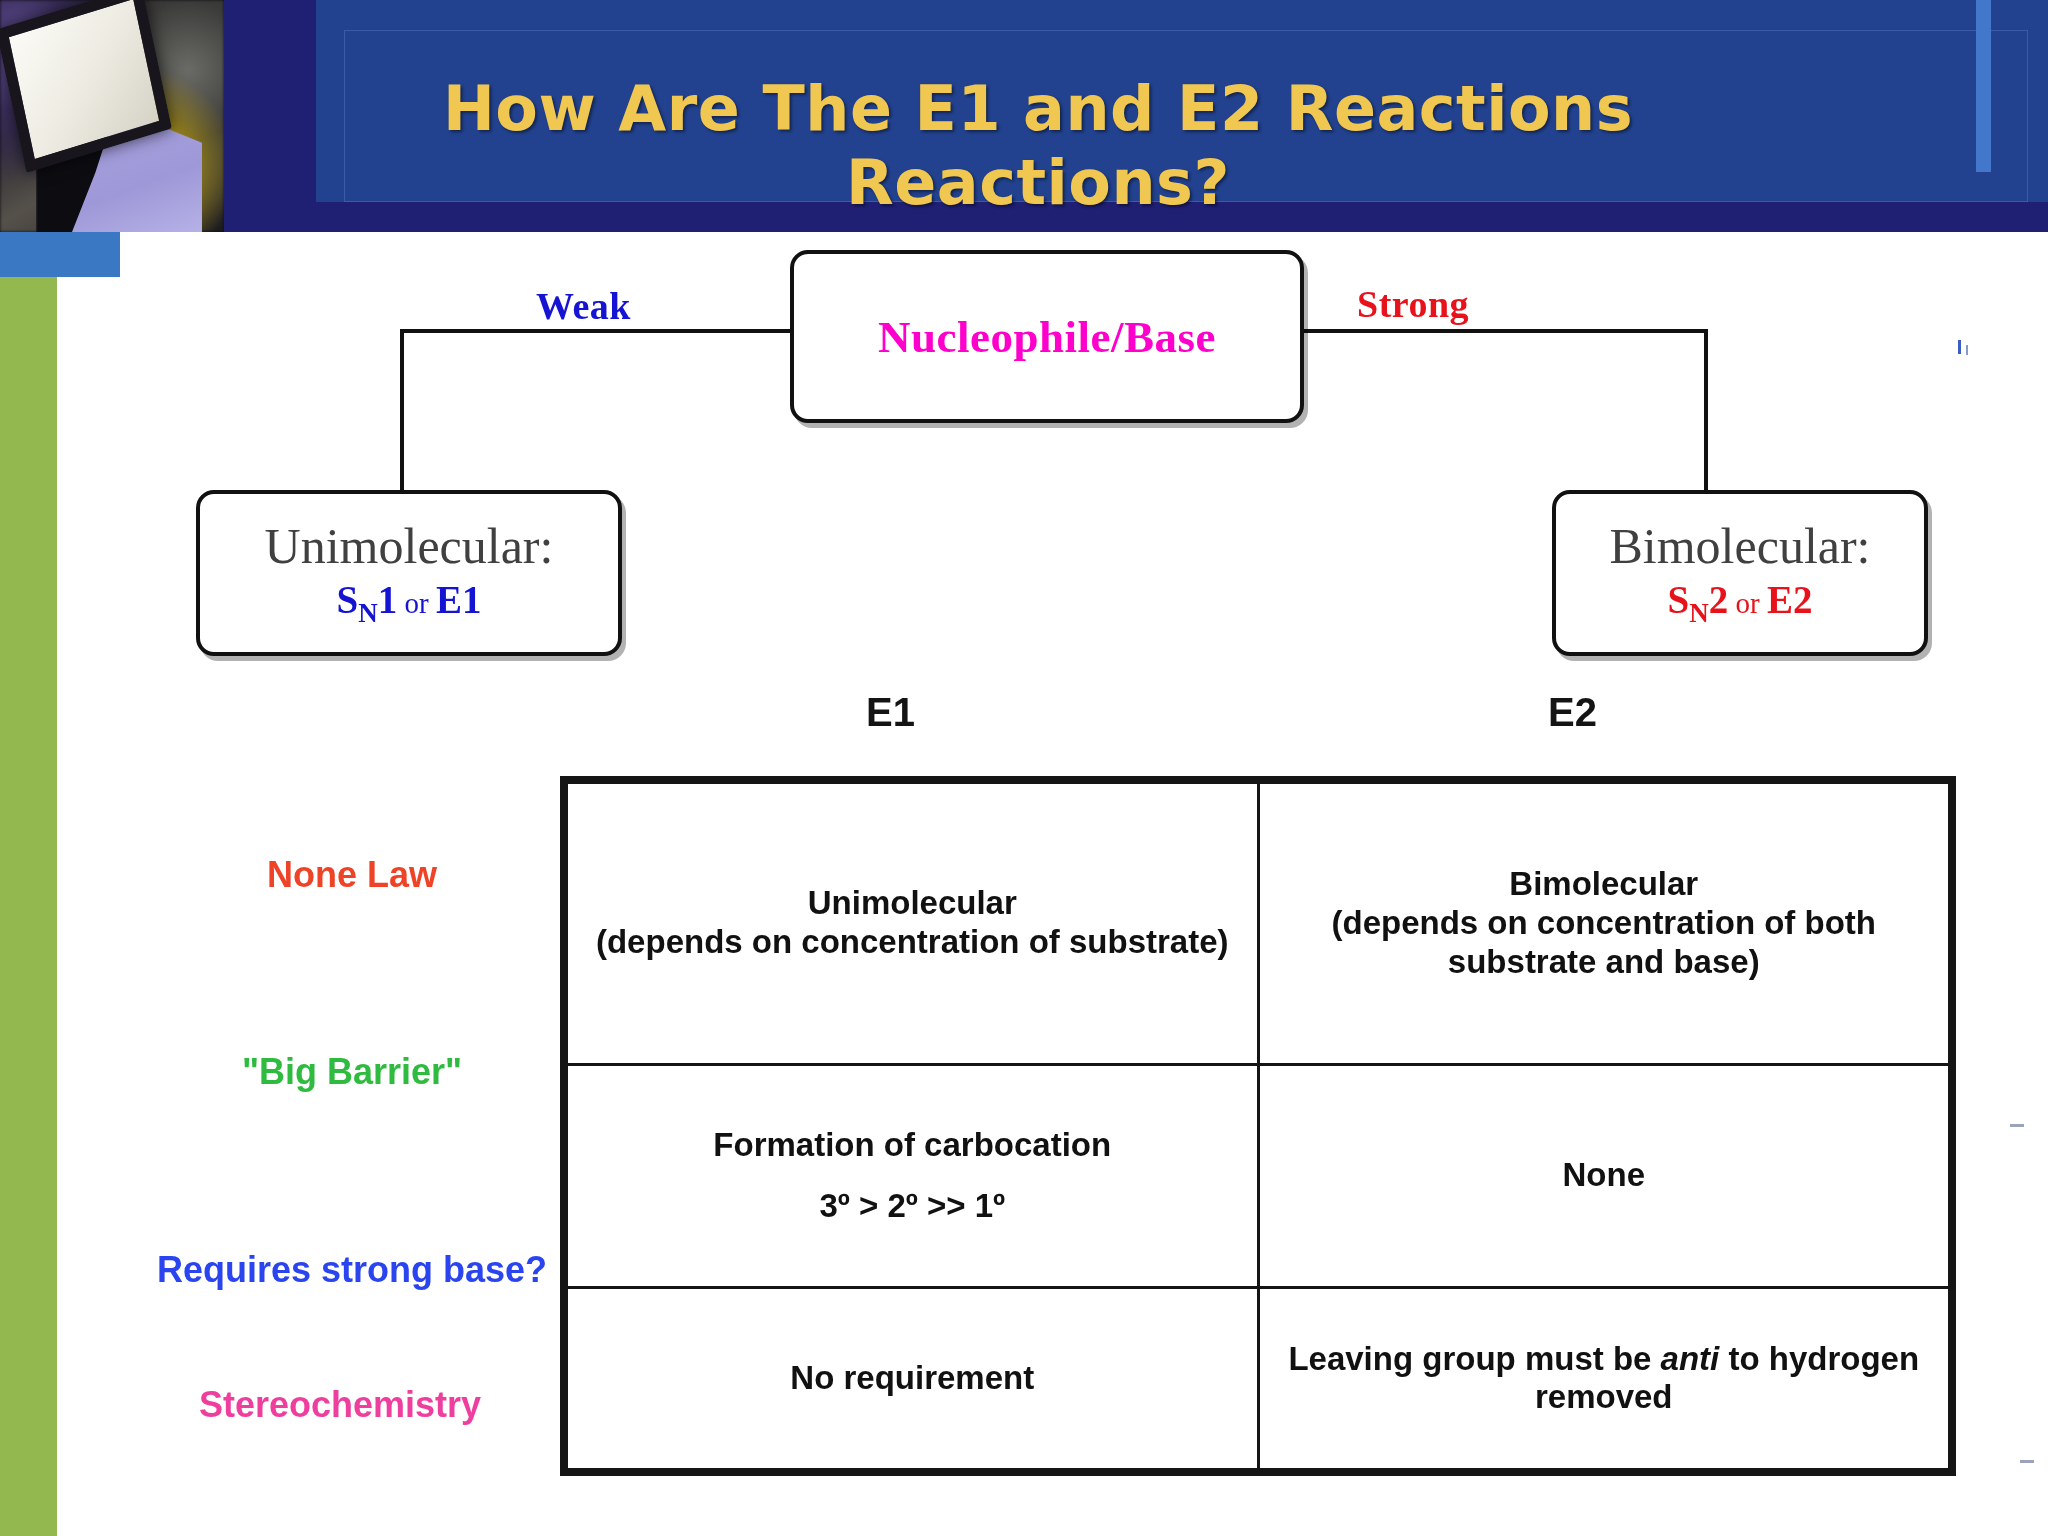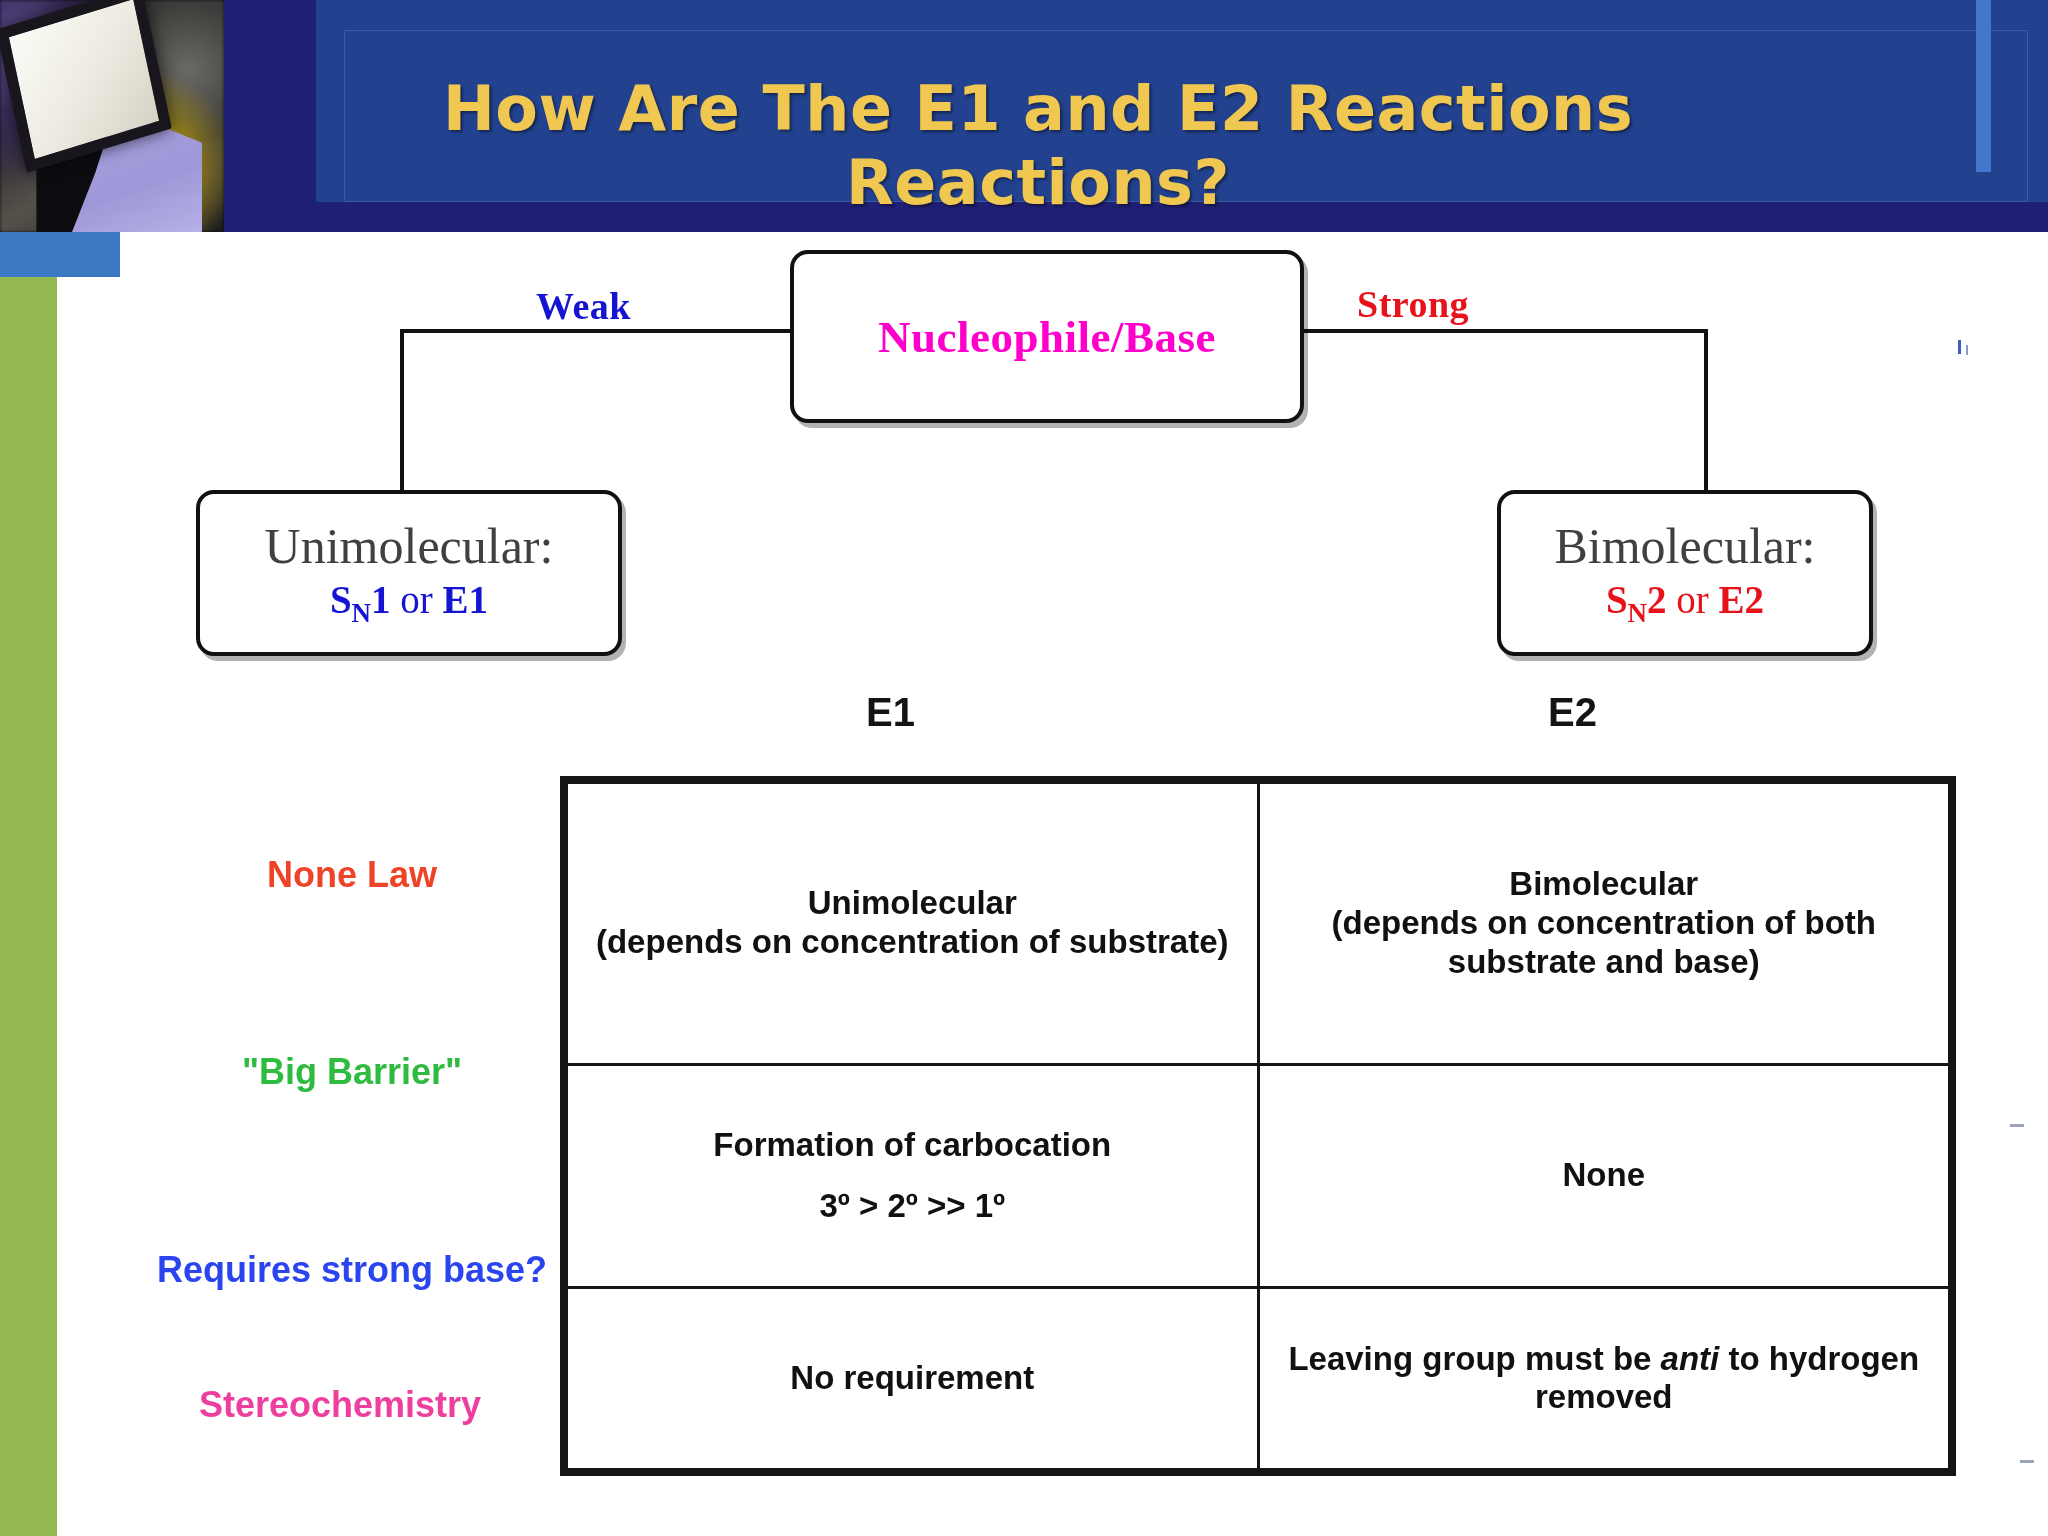--- a/index.html
+++ b/index.html
@@ -144,36 +144,36 @@
     color: #ff00cc;
     font-weight: bold;
     font-size: 45px;
     letter-spacing: .5px;
   }
   #node-unimolecular {
     left: 196px; top: 490px;
     width: 418px; height: 158px;
   }
   #node-bimolecular {
-    left: 1497px; top: 490px;
+    left: 1552px; top: 490px;
     width: 368px; height: 158px;
   }
   .nd-line1 {
     color: #404040;
     font-size: 50px;
     line-height: 1.12;
   }
   .nd-line2 {
     font-size: 39px;
     font-weight: bold;
     line-height: 1.12;
     margin-top: 4px;
   }
   .nd-line2 .sub { font-size: 27px; vertical-align: sub; }
-  .nd-line2 .orw { font-weight: normal; font-size: 39px; }
+  .nd-line2 .orw { font-weight: normal; font-size: 29px; }
   #node-unimolecular .nd-line2 { color: #1414d2; }
   #node-bimolecular .nd-line2 { color: #e8121b; }
 
   .edge {
     position: absolute;
     background: #111111;
   }
   .edge-h { height: 4px; }
   .edge-v { width: 4px; }
 

